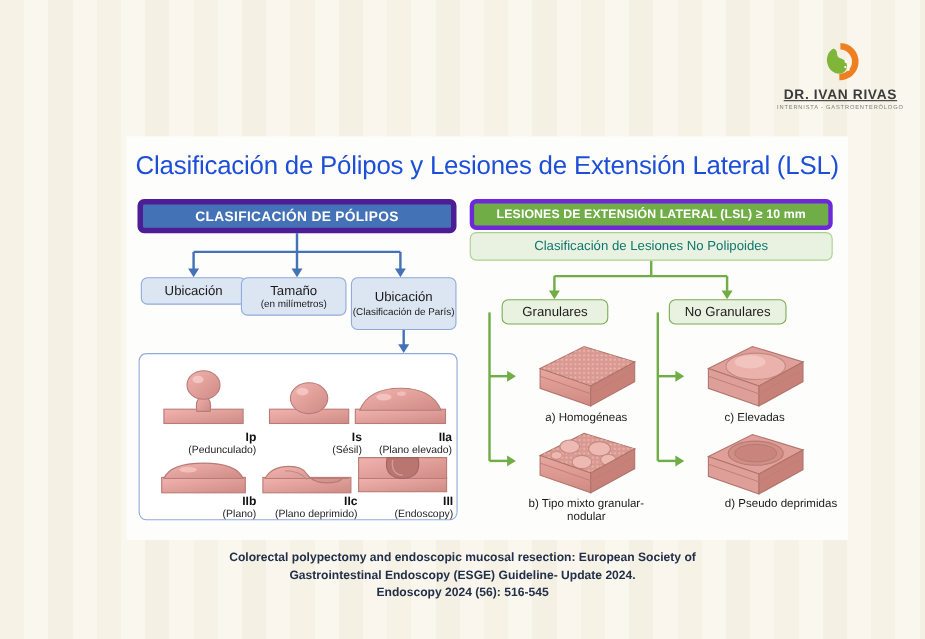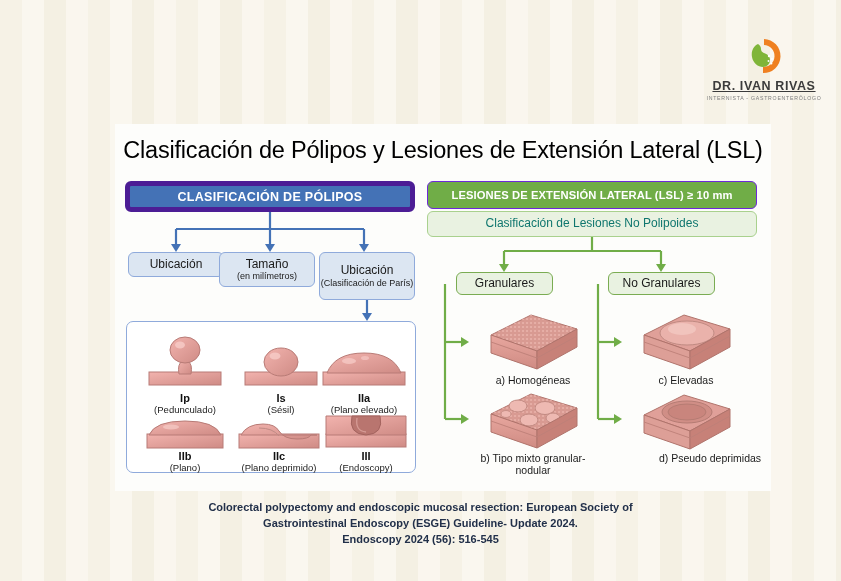--- a/index.html
+++ b/index.html
@@ -34,21 +34,21 @@
     font-size: 5.2px; letter-spacing: .75px; color: #7d7d7d; margin-top: 2px;
   }
 
   
   .card {
     position: absolute; left: 115px; top: 124px;
     width: 656px; height: 367px;
     background: #fdfdfb;
   }
   .main-title {
-    text-align: center; font-size: 23.5px; color: #000000;
+    text-align: center; font-size: 23.5px; color: #1d4ed8;
     letter-spacing: -.2px; padding-top: 13px;
   }
 
   
   .rbox {
     position: absolute; border-radius: 6px;
     display: flex; flex-direction: column;
     align-items: center; justify-content: center;
     text-align: center; line-height: 1.12;
   }
@@ -71,21 +71,21 @@
 
   .polyp-panel {
     position: absolute; left: 11px; top: 197px;
     width: 290px; height: 152px;
     background: #fff; border: 1px solid #8faadb; border-radius: 7px;
   }
 
   
   .green-header {
     left: 312px; top: 57px; width: 330px; height: 28px;
-    background: #70ad47; border: 1px solid #6d28d9;
+    background: #70ad47; border: 4px solid #6d28d9;
     color: #fff; font-size: 11.2px; font-weight: bold; letter-spacing: .1px;
   }
   .green-sub {
     left: 312px; top: 87px; width: 330px; height: 26px;
     background: #e9f2e1; border: 1px solid #a9d18e;
     color: #0f766e; font-size: 12px;
   }
   .green-node {
     background: #e9f2e1; border: 1px solid #7aac52;
     color: #1a1a1a; font-size: 12px; height: 23px;
@@ -96,21 +96,21 @@
   
   .conn { position: absolute; left: 0; top: 0; width: 656px; height: 367px; pointer-events: none; }
 
   
   .fig { position: absolute; }
   .fig-cap {
     position: absolute; text-align: center; font-size: 10.5px;
     color: #1a1a1a; line-height: 1.18; width: 130px;
   }
   .polyp-cap {
-    position: absolute; text-align: center; width: 96px; line-height: 1.15;
+    position: absolute; text-align: right; width: 96px; line-height: 1.15;
   }
   .polyp-cap .pc-code { font-size: 11px; font-weight: bold; color: #111; }
   .polyp-cap .pc-name { font-size: 9.5px; color: #222; }
 
   
   .citation {
     position: absolute; left: 0; top: 500px; width: 841px;
     text-align: center; font-size: 11px; font-weight: bold;
     color: #22304a; line-height: 1.45;
   }

